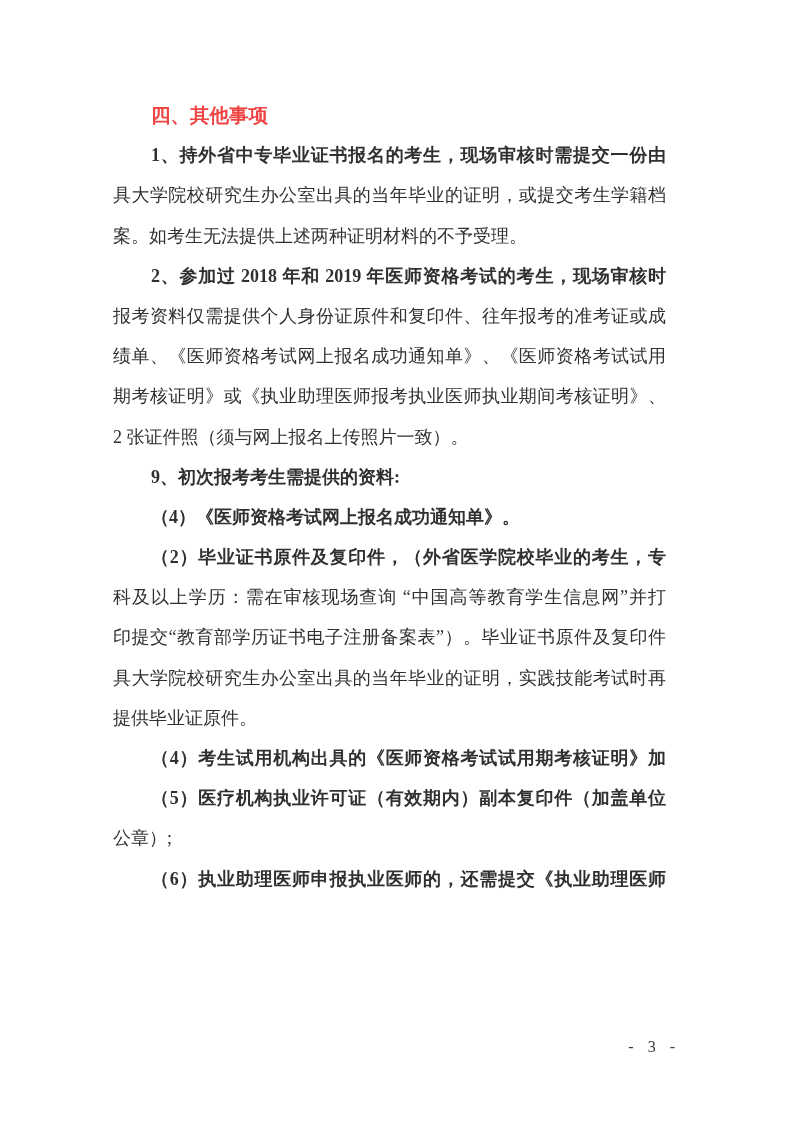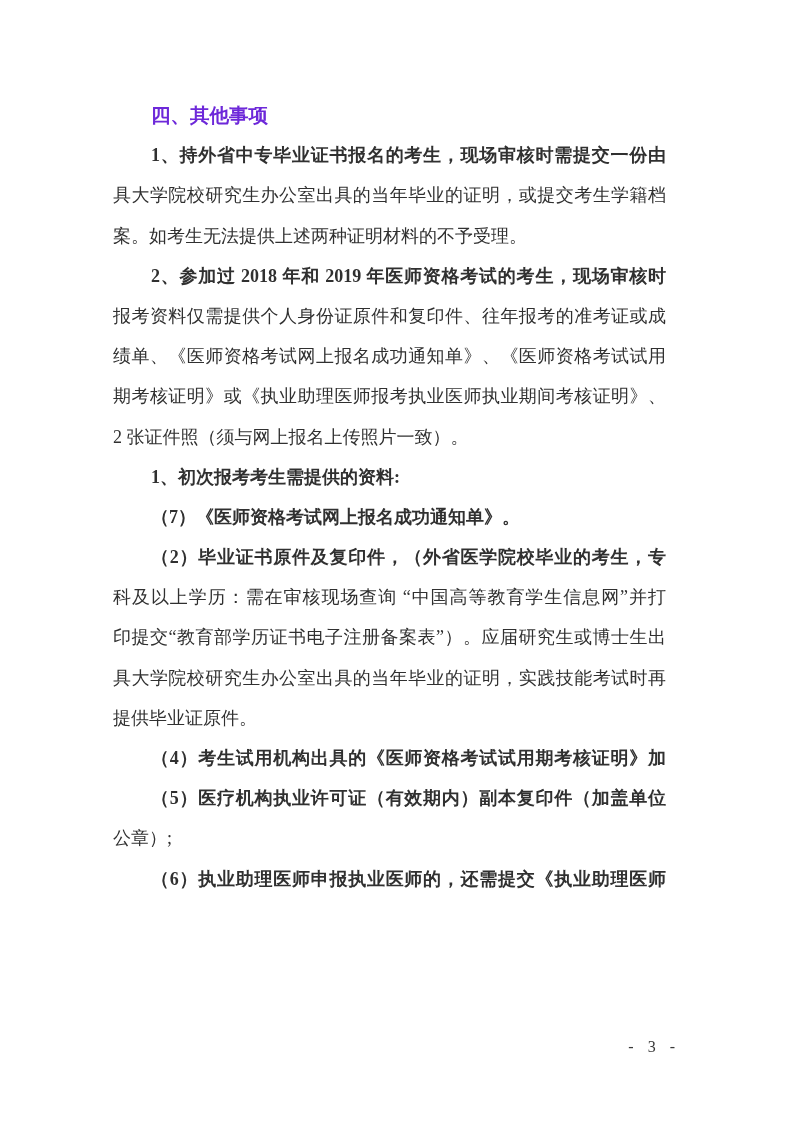--- a/index.html
+++ b/index.html
@@ -37,21 +37,21 @@
   }
   .line.justify {
     text-align: justify;
     -moz-text-align-last: justify;
     text-align-last: justify;
   }
   .line.heading {
     font-family: "Liberation Sans", "DejaVu Sans", sans-serif;
     font-weight: 700;
     font-size: 19.5px;
-    color: #6d28d9;
+    color: #ef4444;
   }
   .page-number {
     position: absolute;
     top: 1038px;
     right: 114px;
     font-size: 16px;
     letter-spacing: 5px;
     color: #3a3a3a;
     font-family: "Liberation Serif", "DejaVu Serif", serif;
   }
@@ -63,25 +63,25 @@
   <div class="doc-body">
       <div class="line indent heading">四、其他事项</div>
       <div class="line indent justify">1、持外省中专毕业证书报名的考生，现场审核时需提交一份由</div>
       <div class="line justify">具大学院校研究生办公室出具的当年毕业的证明，或提交考生学籍档</div>
       <div class="line">案。如考生无法提供上述两种证明材料的不予受理。</div>
       <div class="line indent justify">2、参加过 2018 年和 2019 年医师资格考试的考生，现场审核时</div>
       <div class="line justify">报考资料仅需提供个人身份证原件和复印件、往年报考的准考证或成</div>
       <div class="line justify">绩单、《医师资格考试网上报名成功通知单》、《医师资格考试试用</div>
       <div class="line justify">期考核证明》或《执业助理医师报考执业医师执业期间考核证明》、</div>
       <div class="line">2 张证件照（须与网上报名上传照片一致）。</div>
-      <div class="line indent">1、初次报考考生需提供的资料:</div>
-      <div class="line indent">（7）《医师资格考试网上报名成功通知单》。</div>
+      <div class="line indent">9、初次报考考生需提供的资料:</div>
+      <div class="line indent">（4）《医师资格考试网上报名成功通知单》。</div>
       <div class="line indent justify">（2）毕业证书原件及复印件，（外省医学院校毕业的考生，专</div>
       <div class="line justify">科及以上学历：需在审核现场查询 “中国高等教育学生信息网”并打</div>
-      <div class="line justify">印提交“教育部学历证书电子注册备案表”）。应届研究生或博士生出</div>
+      <div class="line justify">印提交“教育部学历证书电子注册备案表”）。毕业证书原件及复印件</div>
       <div class="line justify">具大学院校研究生办公室出具的当年毕业的证明，实践技能考试时再</div>
       <div class="line">提供毕业证原件。</div>
       <div class="line indent justify">（4）考生试用机构出具的《医师资格考试试用期考核证明》加</div>
       <div class="line indent justify">（5）医疗机构执业许可证（有效期内）副本复印件（加盖单位</div>
       <div class="line">公章）;</div>
       <div class="line indent justify">（6）执业助理医师申报执业医师的，还需提交《执业助理医师</div>
     </div>
   <div class="page-number">- 3 -</div>
 </div>
 

